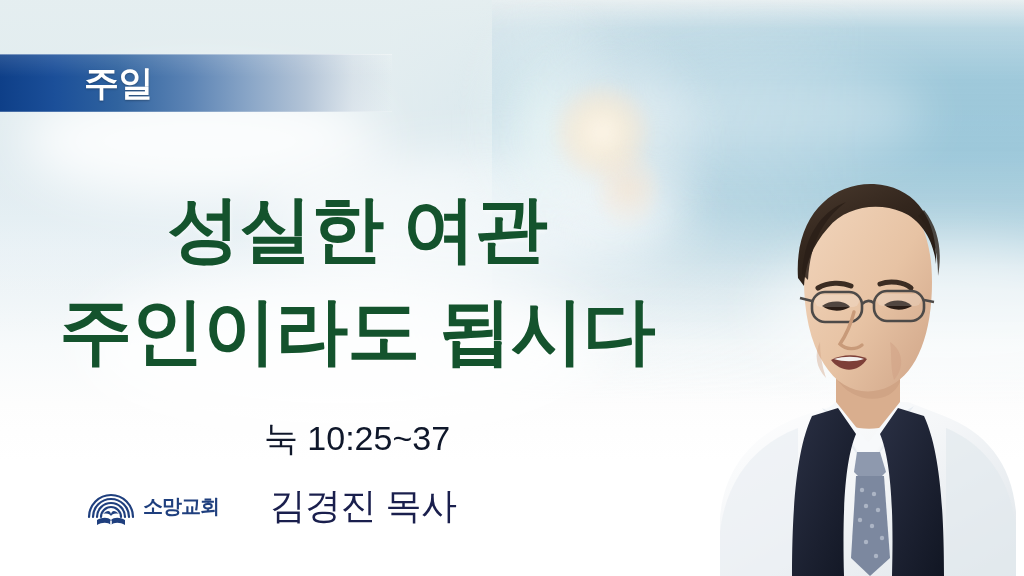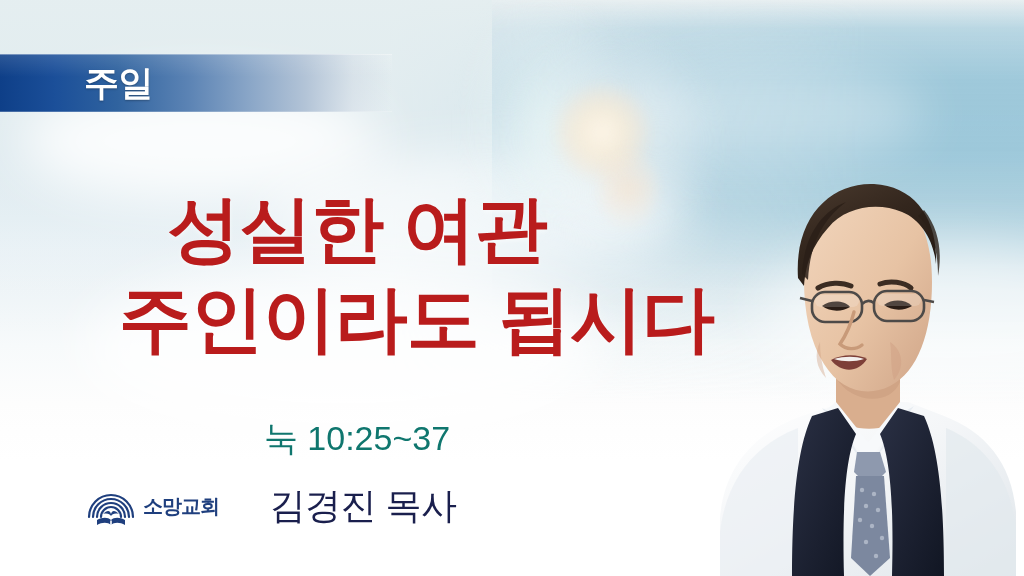--- a/index.html
+++ b/index.html
@@ -186,37 +186,37 @@
     right: 0;
     top: 190px;
     text-align: center;
     padding-right: 310px;
     box-sizing: border-box;
   }
   .title-line {
     font-size: 73px;
     font-weight: 700;
     line-height: 1.08;
-    color: #b91c1c;
+    color: #14532d;
     letter-spacing: -1px;
     white-space: nowrap;
     text-shadow: 0 2px 5px rgba(255,255,255,0.55);
   }
-  .title-line + .title-line { margin-top: 11px; text-align: right; }
+  .title-line + .title-line { margin-top: 23px; }
 
   .verse {
     position: absolute;
     top: 416px;
     left: 0; right: 0;
     padding-right: 310px;
     box-sizing: border-box;
     text-align: center;
     font-size: 34px;
     font-weight: 400;
-    color: #0f766e;
+    color: #0f172a;
     letter-spacing: 0px;
     white-space: nowrap;
   }
   .speaker {
     position: absolute;
     top: 482px;
     left: 12px; right: 0;
     padding-right: 310px;
     box-sizing: border-box;
     text-align: center;

